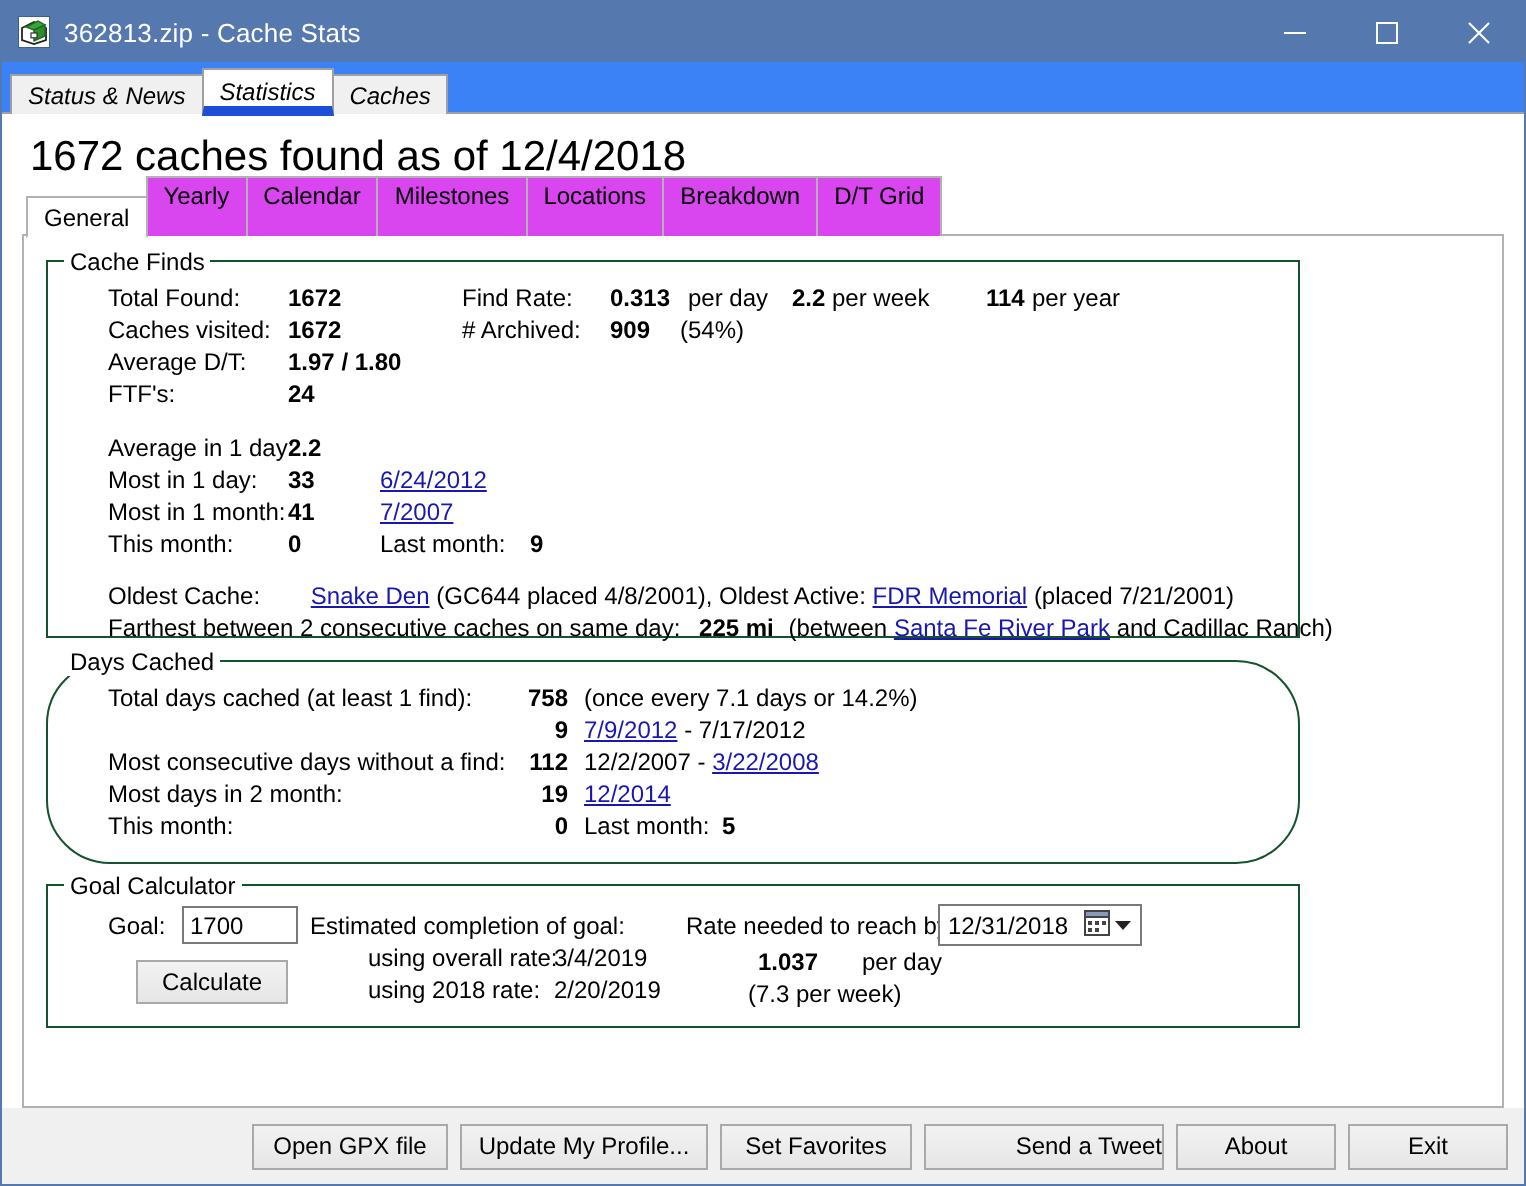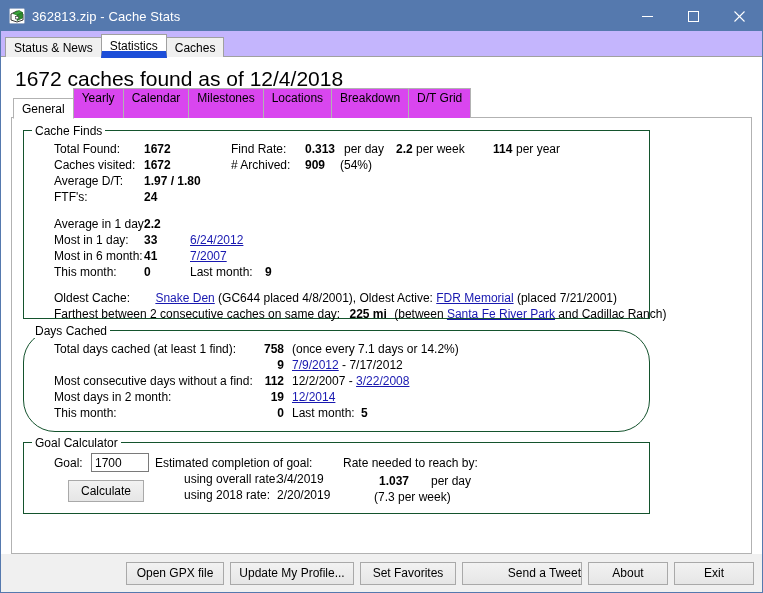--- a/index.html
+++ b/index.html
@@ -60,25 +60,26 @@
     height: 30px;
     display: flex;
     align-items: center;
     justify-content: center;
     color: #ffffff;
   }
   
   .toptabs-wrap {
     flex: 0 0 auto;
     height: 26px;
-    background: #c4b5fd;
+    background: #3b82f6;
     position: relative;
     border-bottom: 1px solid #a0a0a0;
     padding-left: 4px;
     box-sizing: border-box;
+    font-style: italic;
   }
   .toptabs {
     display: flex;
     align-items: flex-end;
     height: 26px;
   }
   .toptab {
     height: 20px;
     line-height: 20px;
     padding: 0 8px;
@@ -91,21 +92,21 @@
     box-sizing: border-box;
     position: relative;
     top: 0px;
     white-space: nowrap;
   }
   .toptab.active {
     background: #ffffff;
     height: 24px;
     line-height: 23px;
     z-index: 3;
-    border-bottom: 7px solid #1d4ed8;
+    border-bottom: 5px solid #1d4ed8;
     margin-bottom: -1px;
   }
   
   .client {
     flex: 1 1 auto;
     background: #ffffff;
     position: relative;
     display: flex;
     flex-direction: column;
     border-top: none;
@@ -318,21 +319,21 @@
           <div class="row b" style="left:281px; top:27px;">909</div>
           <div class="row" style="left:316px; top:27px;">(54%)</div>
 
           <div class="row" style="left:30px; top:86px;">Average in 1 day:</div>
           <div class="row b" style="left:120px; top:86px;">2.2</div>
 
           <div class="row" style="left:30px; top:102px;">Most in 1 day:</div>
           <div class="row b" style="left:120px; top:102px;">33</div>
           <div class="row lnk" style="left:166px; top:102px;">6/24/2012</div>
 
-          <div class="row" style="left:30px; top:118px;">Most in 6 month:</div>
+          <div class="row" style="left:30px; top:118px;">Most in 1 month:</div>
           <div class="row b" style="left:120px; top:118px;">41</div>
           <div class="row lnk" style="left:166px; top:118px;">7/2007</div>
 
           <div class="row" style="left:30px; top:134px;">This month:</div>
           <div class="row b" style="left:120px; top:134px;">0</div>
           <div class="row" style="left:166px; top:134px;">Last month:</div>
           <div class="row b" style="left:241px; top:134px;">9</div>
 
           <div class="row" style="left:30px; top:160px;">
             <span>Oldest Cache:</span>
@@ -388,20 +389,41 @@
           <input class="textbox" type="text" style="position: absolute; left: 67px; top: 10px; width: 58px; height: 19px;" value="1700">
           <button class="btn" style="position:absolute; left:44px; top:37px; width:76px; height:22px;">Calculate</button>
 
           <div class="row" style="left:131px; top:13px;">Estimated completion of goal:</div>
           <div class="row" style="left:160px; top:29px;">using overall rate:</div>
           <div class="row" style="left:253px; top:29px;">3/4/2019</div>
           <div class="row" style="left:160px; top:45px;">using 2018 rate:</div>
           <div class="row" style="left:253px; top:45px;">2/20/2019</div>
 
           <div class="row" style="left:319px; top:13px;">Rate needed to reach by:</div>
+          <div class="datepick" style="left:445px; top:9px; width:102px; height:21px;">
+            <span class="val">12/31/2018</span>
+            <span class="dp-icons">
+              <span>
+                <svg width="13" height="13" viewBox="0 0 13 13">
+                  <rect x="0.5" y="0.5" width="12" height="12" fill="#fff" stroke="#444" stroke-width="1"></rect>
+                  <rect x="0.5" y="0.5" width="12" height="3" fill="#8899bb" stroke="#444" stroke-width="1"></rect>
+                  <rect x="2" y="5.5" width="2" height="2" fill="#444"></rect>
+                  <rect x="5.5" y="5.5" width="2" height="2" fill="#444"></rect>
+                  <rect x="9" y="5.5" width="2" height="2" fill="#444"></rect>
+                  <rect x="2" y="9" width="2" height="2" fill="#444"></rect>
+                  <rect x="5.5" y="9" width="2" height="2" fill="#444"></rect>
+                </svg>
+              </span>
+              <span>
+                <svg width="9" height="9" viewBox="0 0 9 9">
+                    <polygon points="0.5,2.5 8.5,2.5 4.5,7" fill="#222"></polygon>
+                  </svg>
+              </span>
+            </span>
+          </div>
           <div class="row b" style="left:355px; top:31px;">1.037</div>
           <div class="row" style="left:407px; top:31px;">per day</div>
           <div class="row" style="left:350px; top:47px;">(7.3 per week)</div>
         </div>
 
       </div>
     </div>
 
     <div class="bottombar">
       <button class="btn" style="width:98px;">Open GPX file</button>

